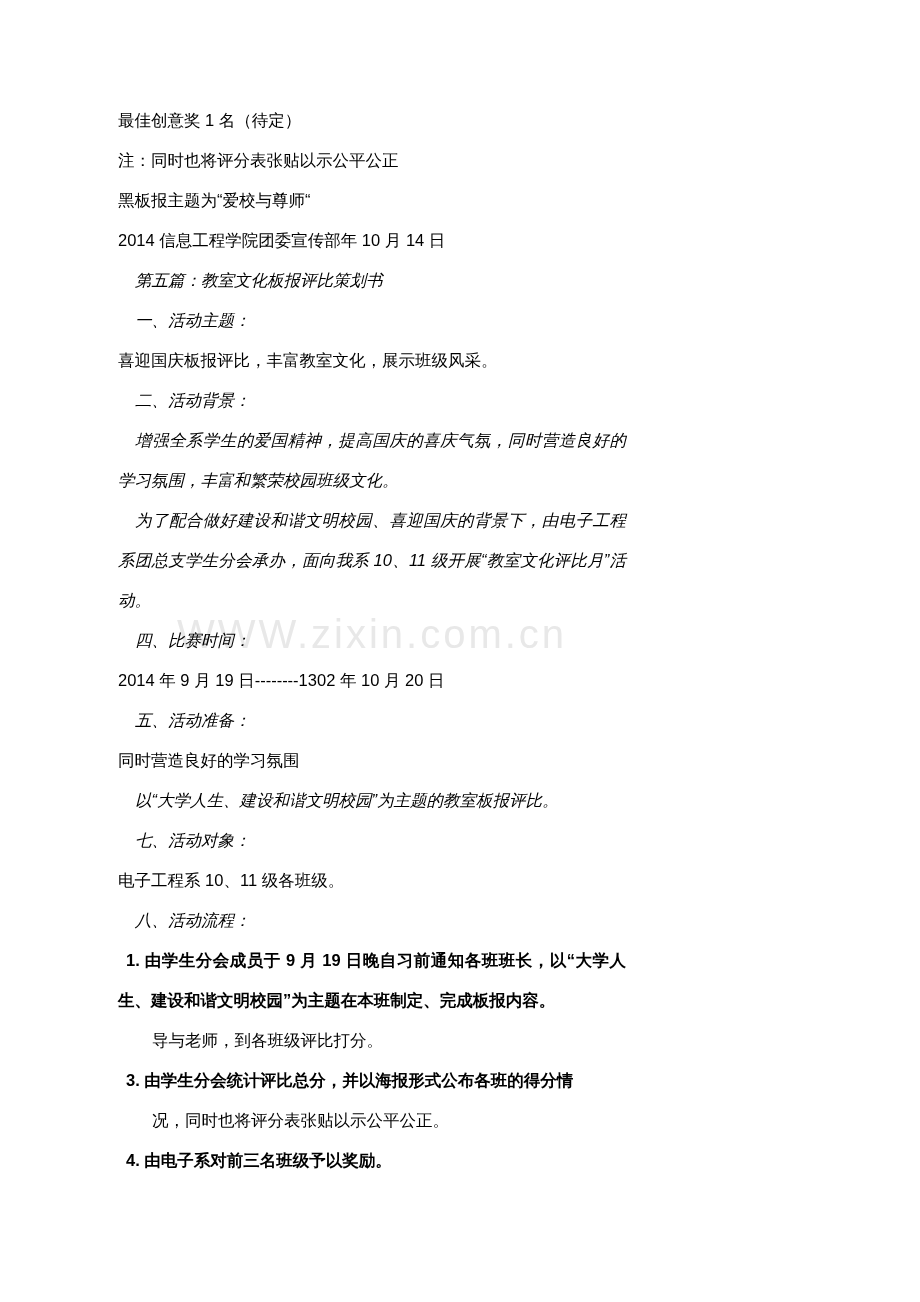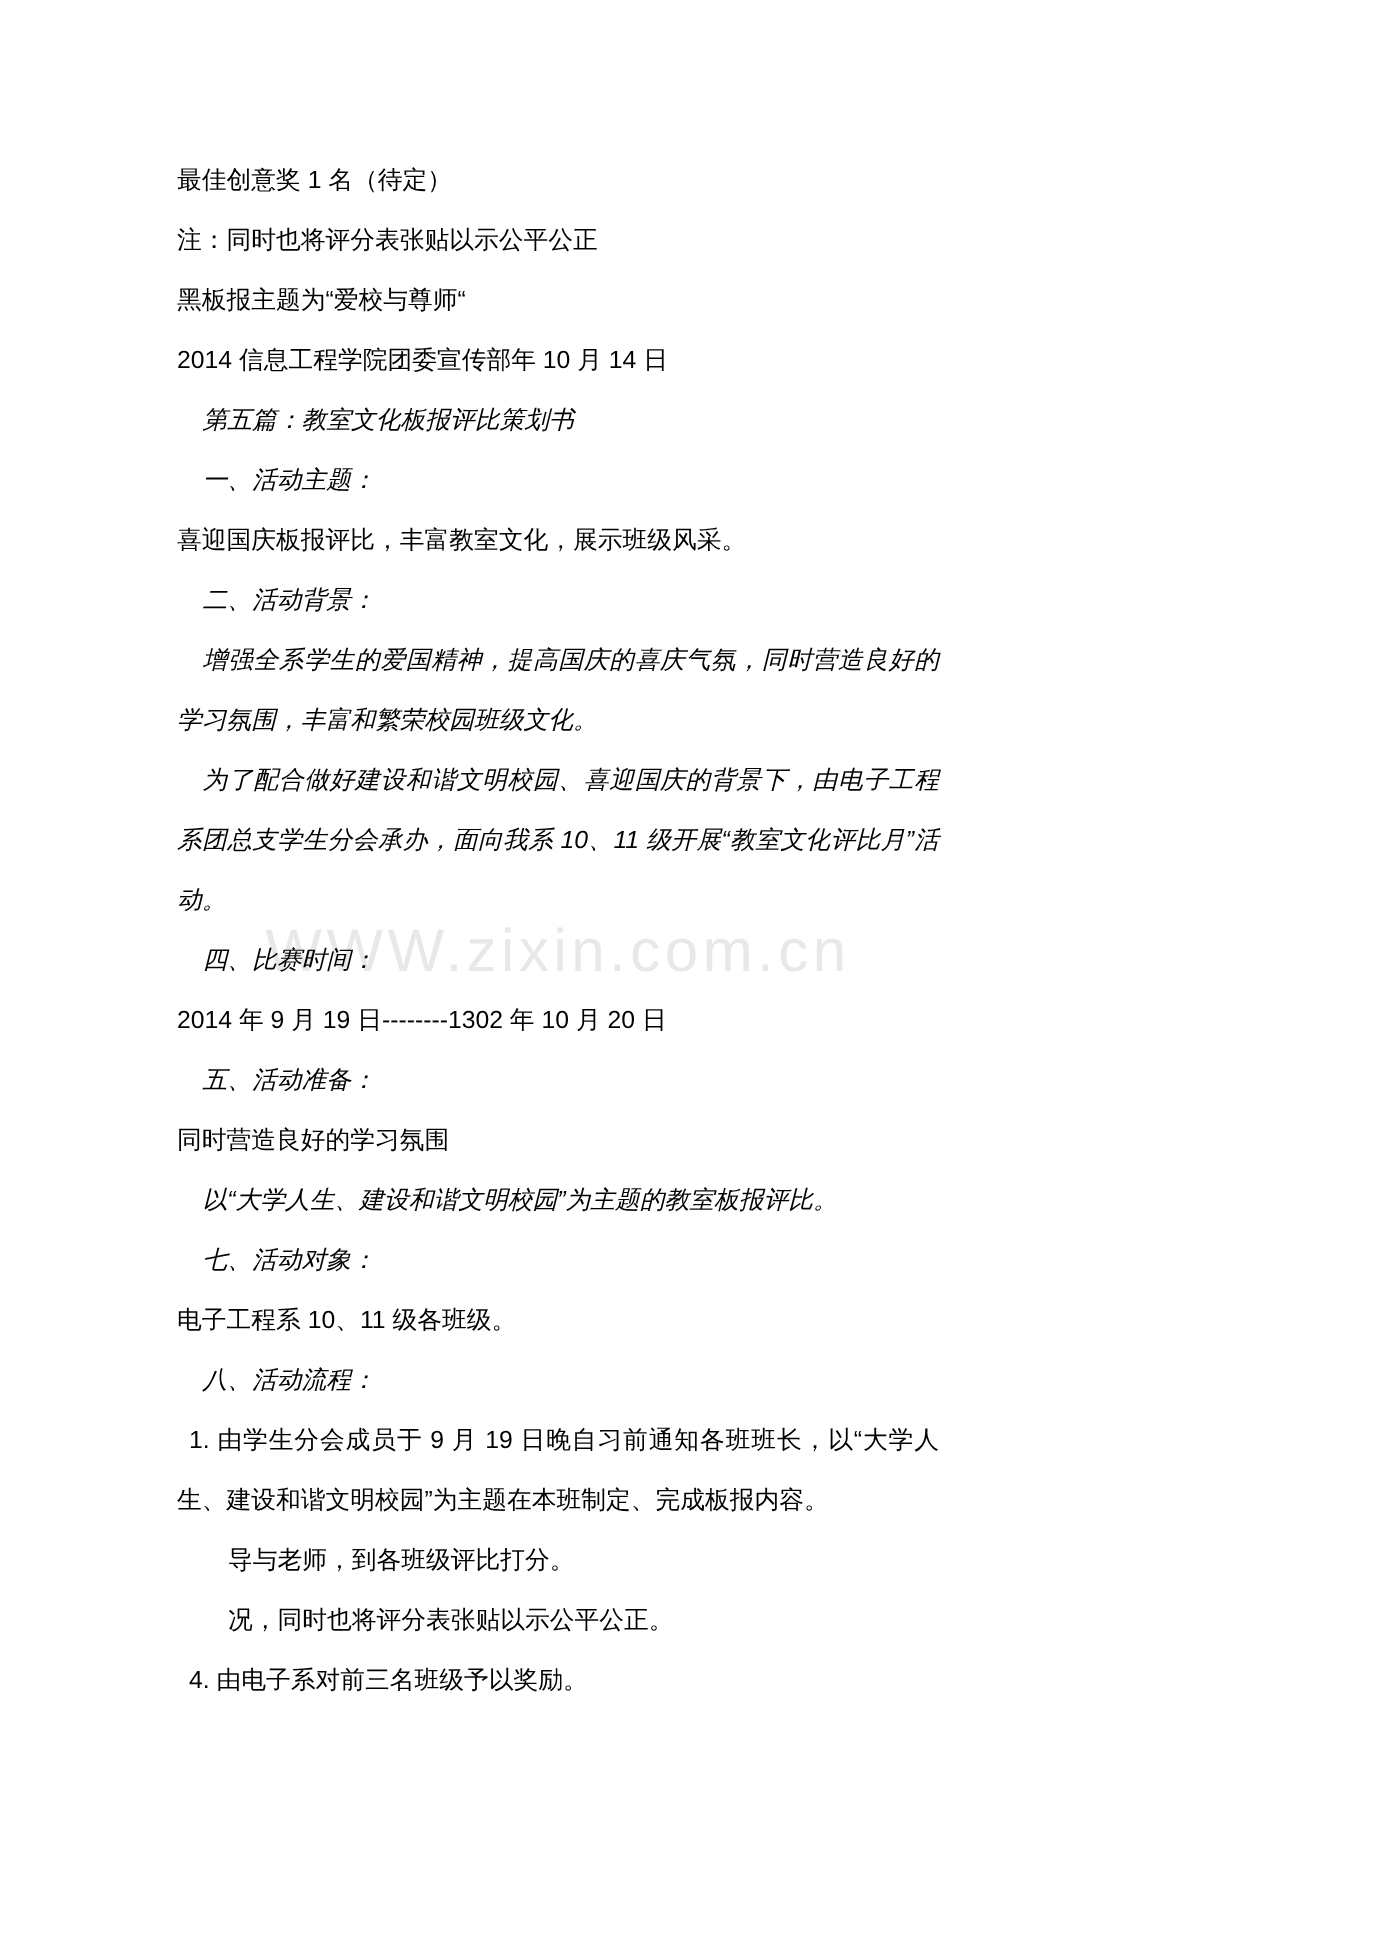--- a/index.html
+++ b/index.html
@@ -50,20 +50,21 @@
   }
   .indent-1 {
     text-indent: 0;
   }
   .indent-2 {
     text-indent: 17px;
     font-style: italic;
   }
   .indent-3 {
     text-indent: 8px;
+    font-weight: bold;
   }
   .sub {
     text-indent: 34px;
   }
 </style>
 </head>
 <body>
 
 <div class="page">
 
@@ -83,17 +84,18 @@
     <div class="line indent-2">四、比赛时间：</div>
     <div class="line indent-1">2014 年 9 月 19 日--------1302 年 10 月 20 日</div>
     <div class="line indent-2">五、活动准备：</div>
     <div class="line indent-1">同时营造良好的学习氛围</div>
     <div class="line indent-2">以“大学人生、建设和谐文明校园”为主题的教室板报评比。</div>
     <div class="line indent-2">七、活动对象：</div>
     <div class="line indent-1">电子工程系 10、11 级各班级。</div>
     <div class="line indent-2">八、活动流程：</div>
     <div class="line indent-3">1. 由学生分会成员于 9 月 19 日晚自习前通知各班班长，以“大学人生、建设和谐文明校园”为主题在本班制定、完成板报内容。</div>
     <div class="line sub">导与老师，到各班级评比打分。</div>
+    <div class="line indent-3">3. 由学生分会统计评比总分，并以海报形式公布各班的得分情</div>
     <div class="line sub">况，同时也将评分表张贴以示公平公正。</div>
     <div class="line indent-3">4. 由电子系对前三名班级予以奖励。</div>
   </div>
 
 </div>
 
 </body></html>

